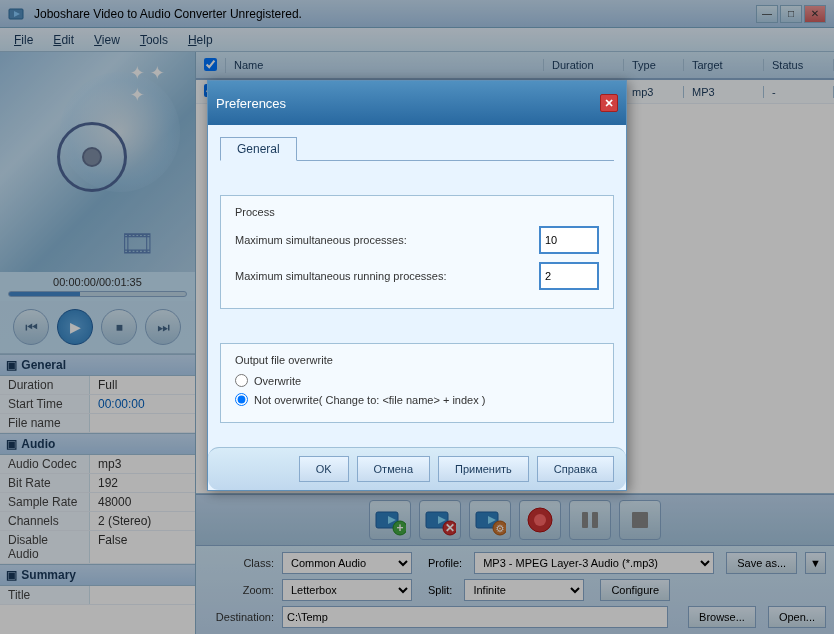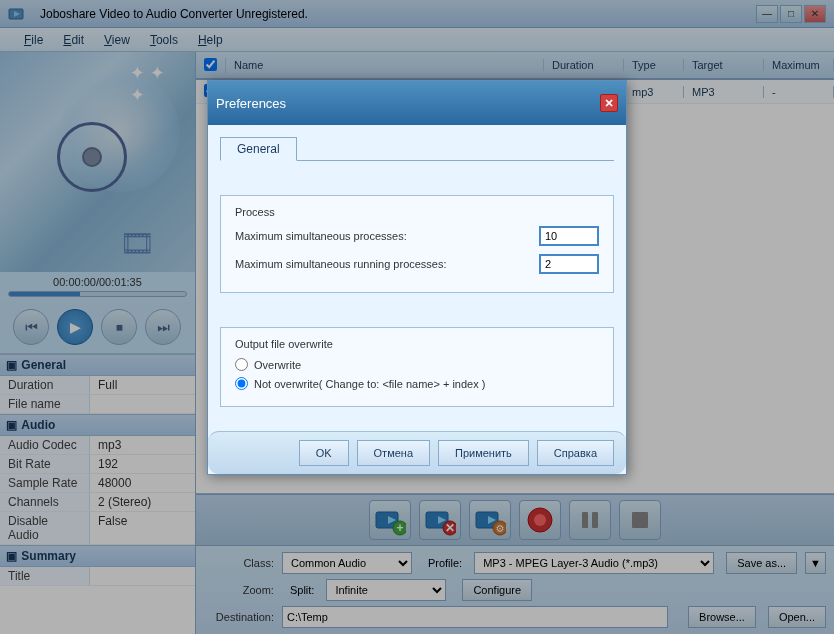--- a/index.html
+++ b/index.html
@@ -8,36 +8,36 @@
     
     .titlebar {
       background: linear-gradient(to bottom, #c8e0f5, #a8c8e8);
       height: 28px;
       display: flex;
       align-items: center;
       padding: 0 8px;
       border-bottom: 1px solid #7aaac8;
       justify-content: space-between;
     }
-    .titlebar-left { display: flex; align-items: center; gap: 16px; }
+    .titlebar-left { display: flex; align-items: center; gap: 10px; }
     .titlebar-icon { width: 16px; height: 16px; }
     .titlebar-controls { display: flex; gap: 2px; }
     .titlebar-btn {
       width: 22px; height: 18px; background: linear-gradient(to bottom, #d8ecf8, #b0d0e8);
       border: 1px solid #8ab0cc; cursor: pointer; display: flex; align-items: center; justify-content: center;
       font-size: 10px; color: #333;
     }
 
     
     .menubar {
       background: linear-gradient(to bottom, #e8f4ff, #d0e8f8);
       height: 24px;
       display: flex;
       align-items: center;
-      padding: 0 14px;
+      padding: 0 4px;
       border-bottom: 1px solid #a0c0d8;
     }
     .menu-item {
       padding: 2px 10px;
       cursor: pointer;
       color: #1a3a5c;
       font-size: 12px;
     }
     .menu-item u { text-decoration: underline; }
 
@@ -360,21 +360,21 @@
       align-items: center;
       margin-bottom: 8px;
     }
     .form-label {
       flex: 1;
       font-size: 11px;
       color: #333;
     }
     .form-input {
       width: 60px;
-      height: 20px;
+      height: 28px;
       border: 2px solid #4488cc;
       padding: 0 4px;
       font-size: 11px;
       background: white;
     }
     .radio-row {
       display: flex;
       align-items: center;
       gap: 6px;
       margin-bottom: 6px;
@@ -462,20 +462,24 @@
 
     <div class="properties-panel">
 
       <div class="prop-section-header">
         <span style="cursor:pointer;">▣</span>
         <span>General</span>
       </div>
       <div class="prop-row">
         <div class="prop-label">Duration</div>
         <div class="prop-value">Full</div>
+      </div>
+      <div class="prop-row">
+        <div class="prop-label">Start Time</div>
+        <div class="prop-value blue">00:00:00</div>
       </div>
       <div class="prop-row">
         <div class="prop-label">File name</div>
         <div class="prop-value"></div>
       </div>
 
       <div class="prop-section-header">
         <span style="cursor:pointer;">▣</span>
         <span>Audio</span>
       </div>
@@ -515,21 +519,21 @@
 
     <div class="file-list-container">
       <div class="file-list-header">
         <div class="fl-col fl-col-check">
           <input type="checkbox" checked="" style="margin: 0px;">
         </div>
         <div class="fl-col fl-col-name">Name</div>
         <div class="fl-col fl-col-dur">Duration</div>
         <div class="fl-col fl-col-type">Type</div>
         <div class="fl-col fl-col-target">Target</div>
-        <div class="fl-col fl-col-status">Maximum</div>
+        <div class="fl-col fl-col-status">Status</div>
       </div>
       <div class="file-list-row">
         <div class="fl-col fl-col-check">
           <input type="checkbox" checked="" style="margin: 0px;">
         </div>
         <div class="fl-col fl-col-name">rsload.net</div>
         <div class="fl-col fl-col-dur">00:01:35</div>
         <div class="fl-col fl-col-type">mp3</div>
         <div class="fl-col fl-col-target">MP3</div>
         <div class="fl-col fl-col-status">-</div>
@@ -596,20 +600,25 @@
         <span style="margin-left:8px; font-size:11px;">Profile:</span>
         <select class="bc-select" style="width:240px; margin-left:4px;">
           <option>MP3 - MPEG Layer-3 Audio (*.mp3)</option>
           <option>AAC Audio (*.aac)</option>
         </select>
         <button class="bc-btn" style="margin-left:4px;">Save as...</button>
         <button class="bc-btn" style="padding: 0 4px;">▼</button>
       </div>
       <div class="bc-row">
         <span class="bc-label">Zoom:</span>
+        <select class="bc-select" style="width:130px;">
+          <option>Letterbox</option>
+          <option>Pan &amp; Scan</option>
+          <option>Stretch</option>
+        </select>
         <span style="margin-left:8px; font-size:11px;">Split:</span>
         <select class="bc-select" style="width:120px; margin-left:4px;">
           <option>Infinite</option>
           <option>None</option>
         </select>
         <button class="bc-btn" style="margin-left:8px;">Configure</button>
       </div>
       <div class="bc-row">
         <span class="bc-label">Destination:</span>
         <input class="bc-input" type="text" value="C:\Temp" style="">

